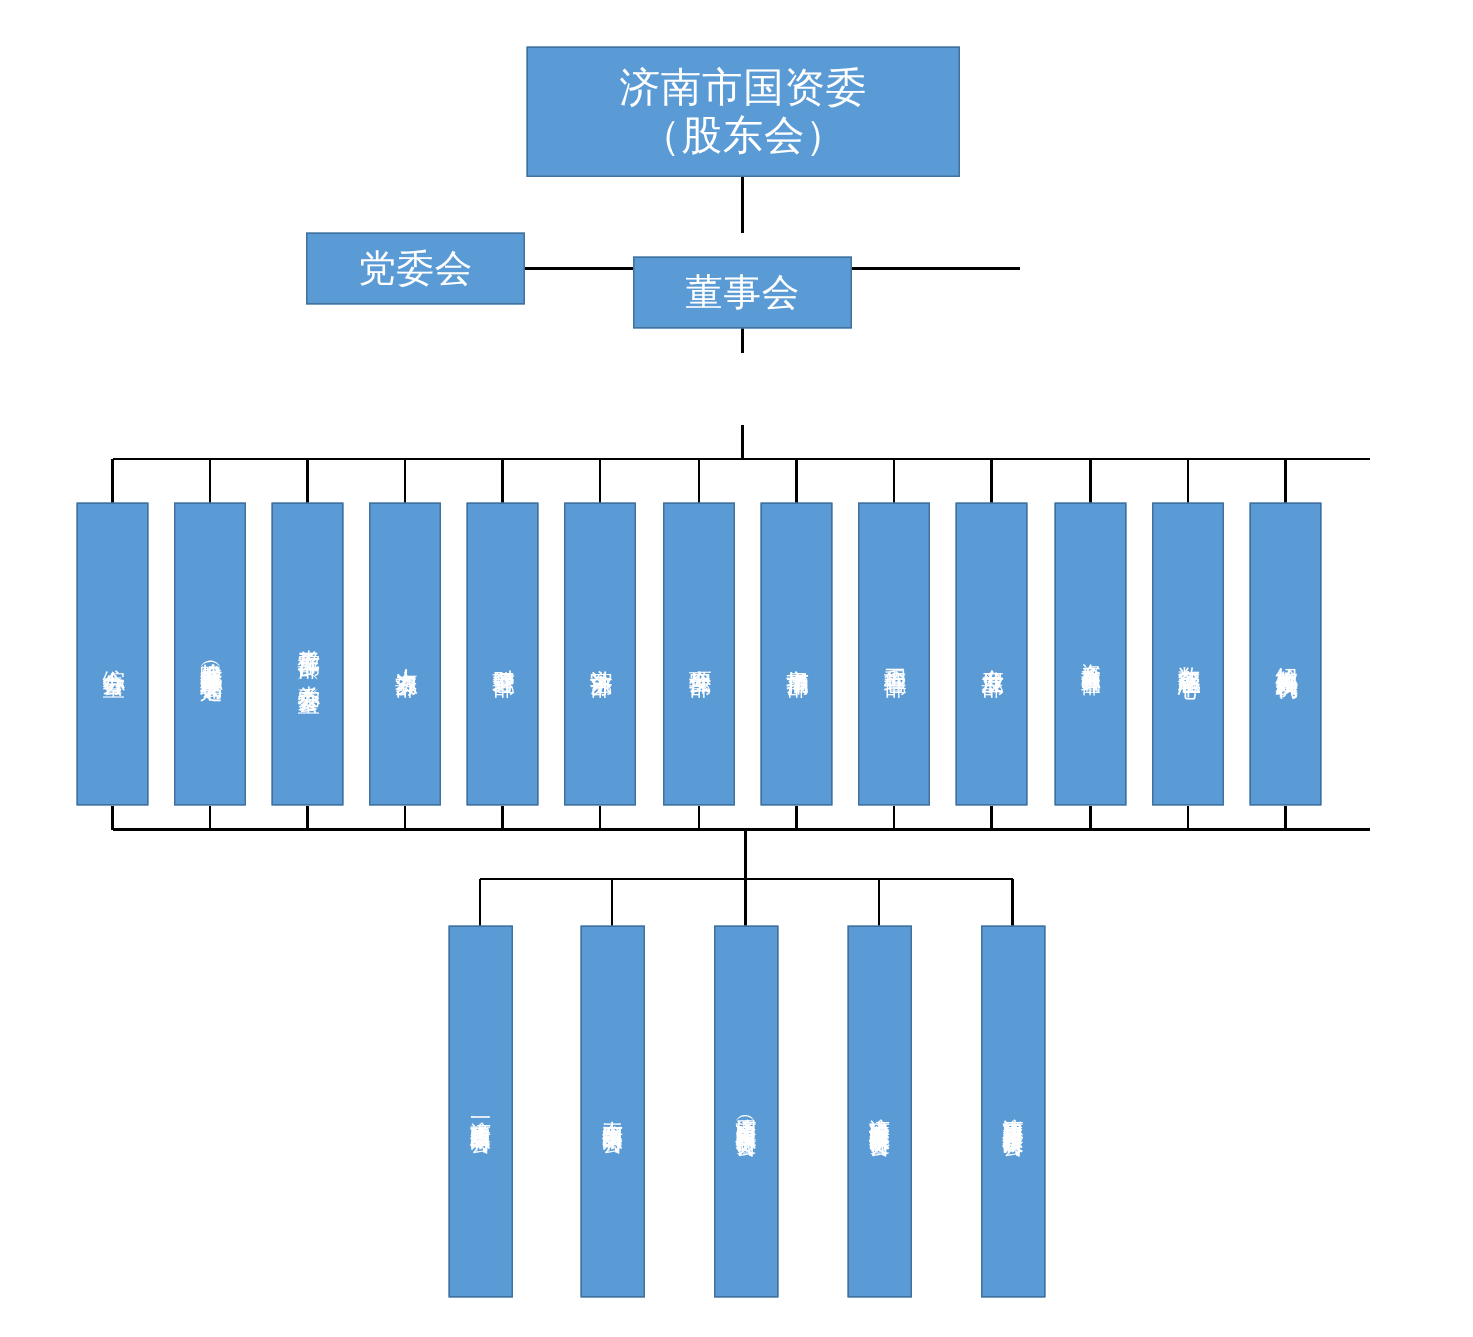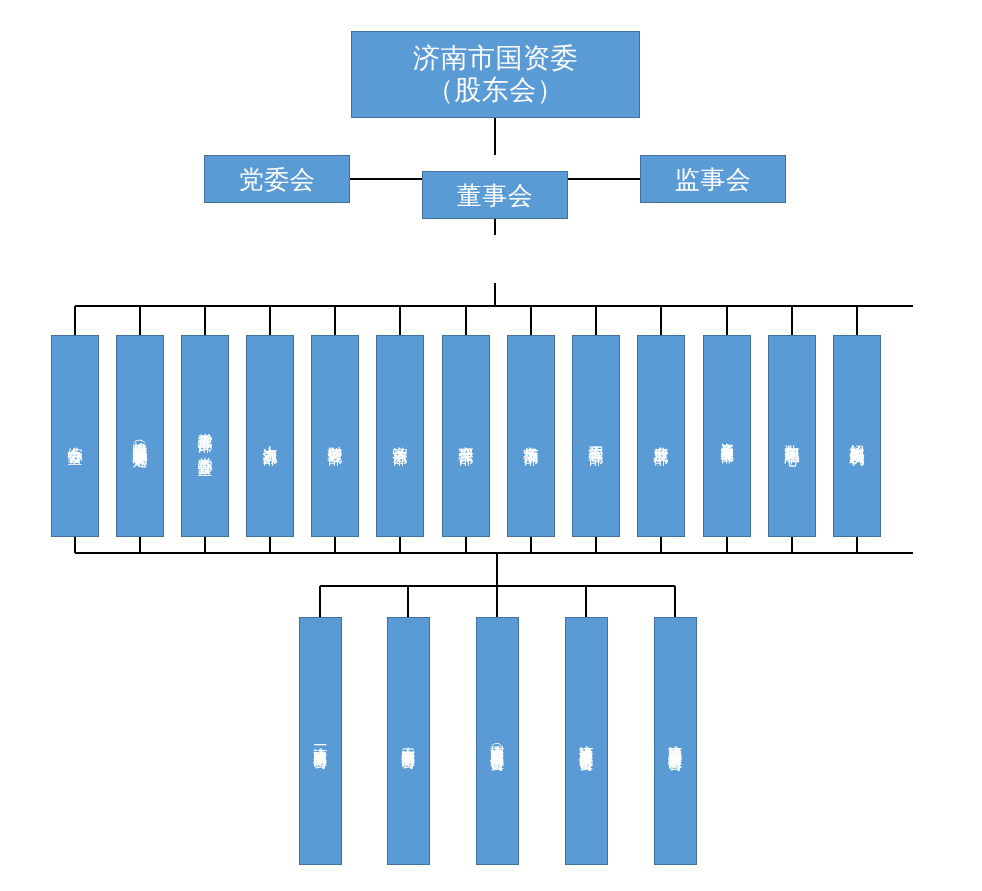--- a/index.html
+++ b/index.html
@@ -134,23 +134,20 @@
   </div>
 
   <div class="node horizontal n-board" style="left:204px; top:155px; width:146px; height:48px;">
     <span class="node-label">党委会</span>
   </div>
 
   <div class="node horizontal n-board" style="left:422px; top:155px; width:146px; height:48px;margin-top:16px;">
     <span class="node-label">董事会</span>
   </div>
 
-  <div class="node horizontal n-board" style="left:640px; top:155px; width:146px; height:48px;">
-    <span class="node-label">监事会</span>
-  </div>
 
 
   <div class="node vertical n-dept" style="left:51px; top:335px; width:48px; height:202px;">
     <span class="node-label">综合办公室</span>
   </div>
   <div class="node vertical n-dept" style="left:116px; top:335px; width:48px; height:202px;">
     <span class="node-label">战略发展部（董事会秘书处）</span>
   </div>
   <div class="node vertical n-dept" style="left:181px; top:335px; width:48px; height:202px;">
     <span class="node-label">党群工作部 （党委办公室）</span>

